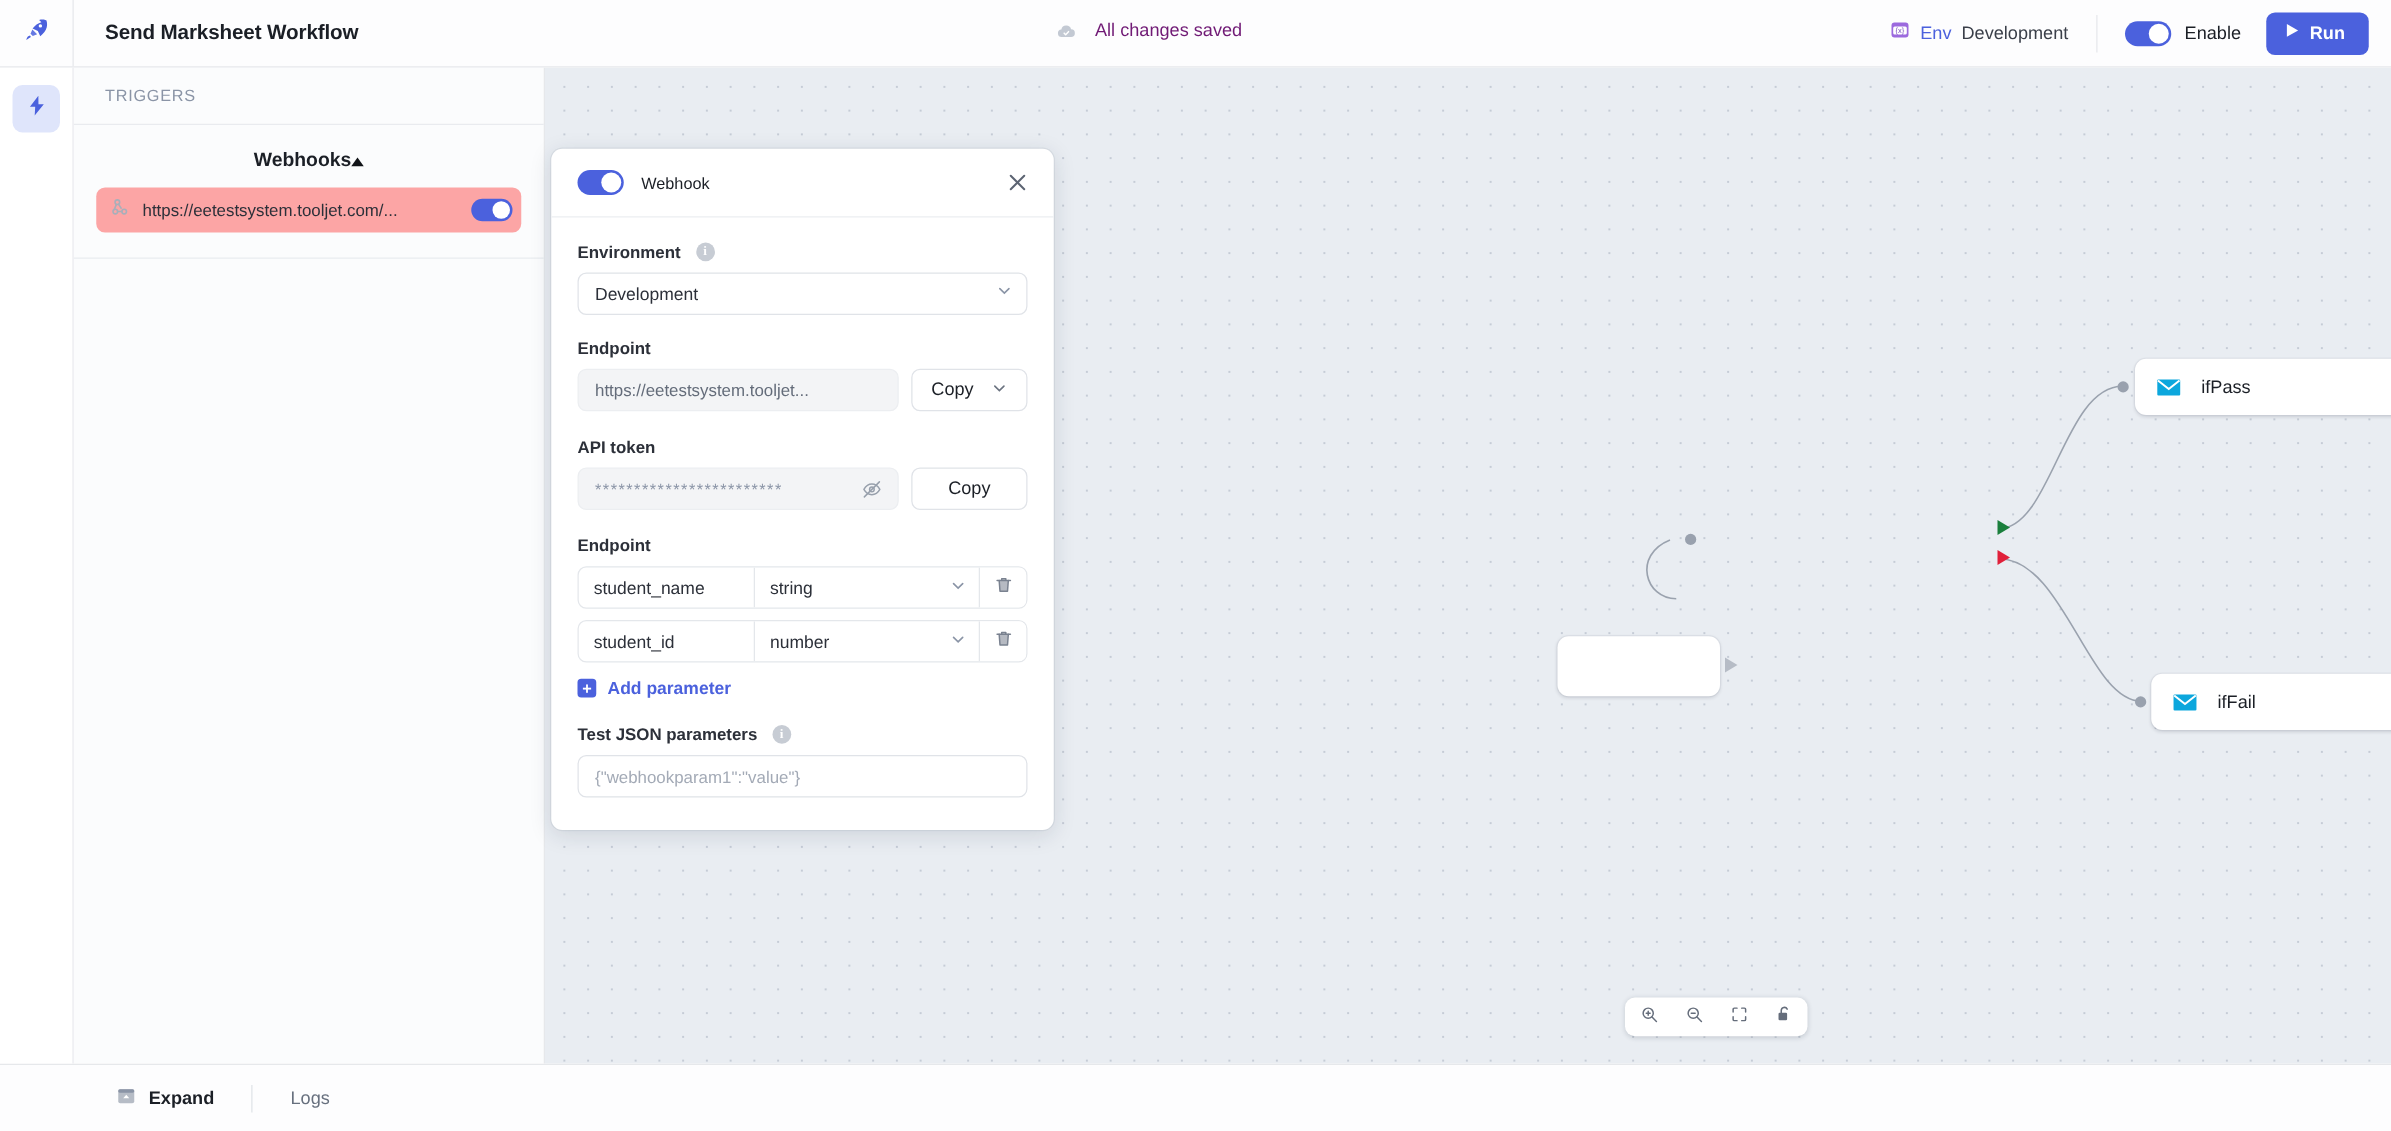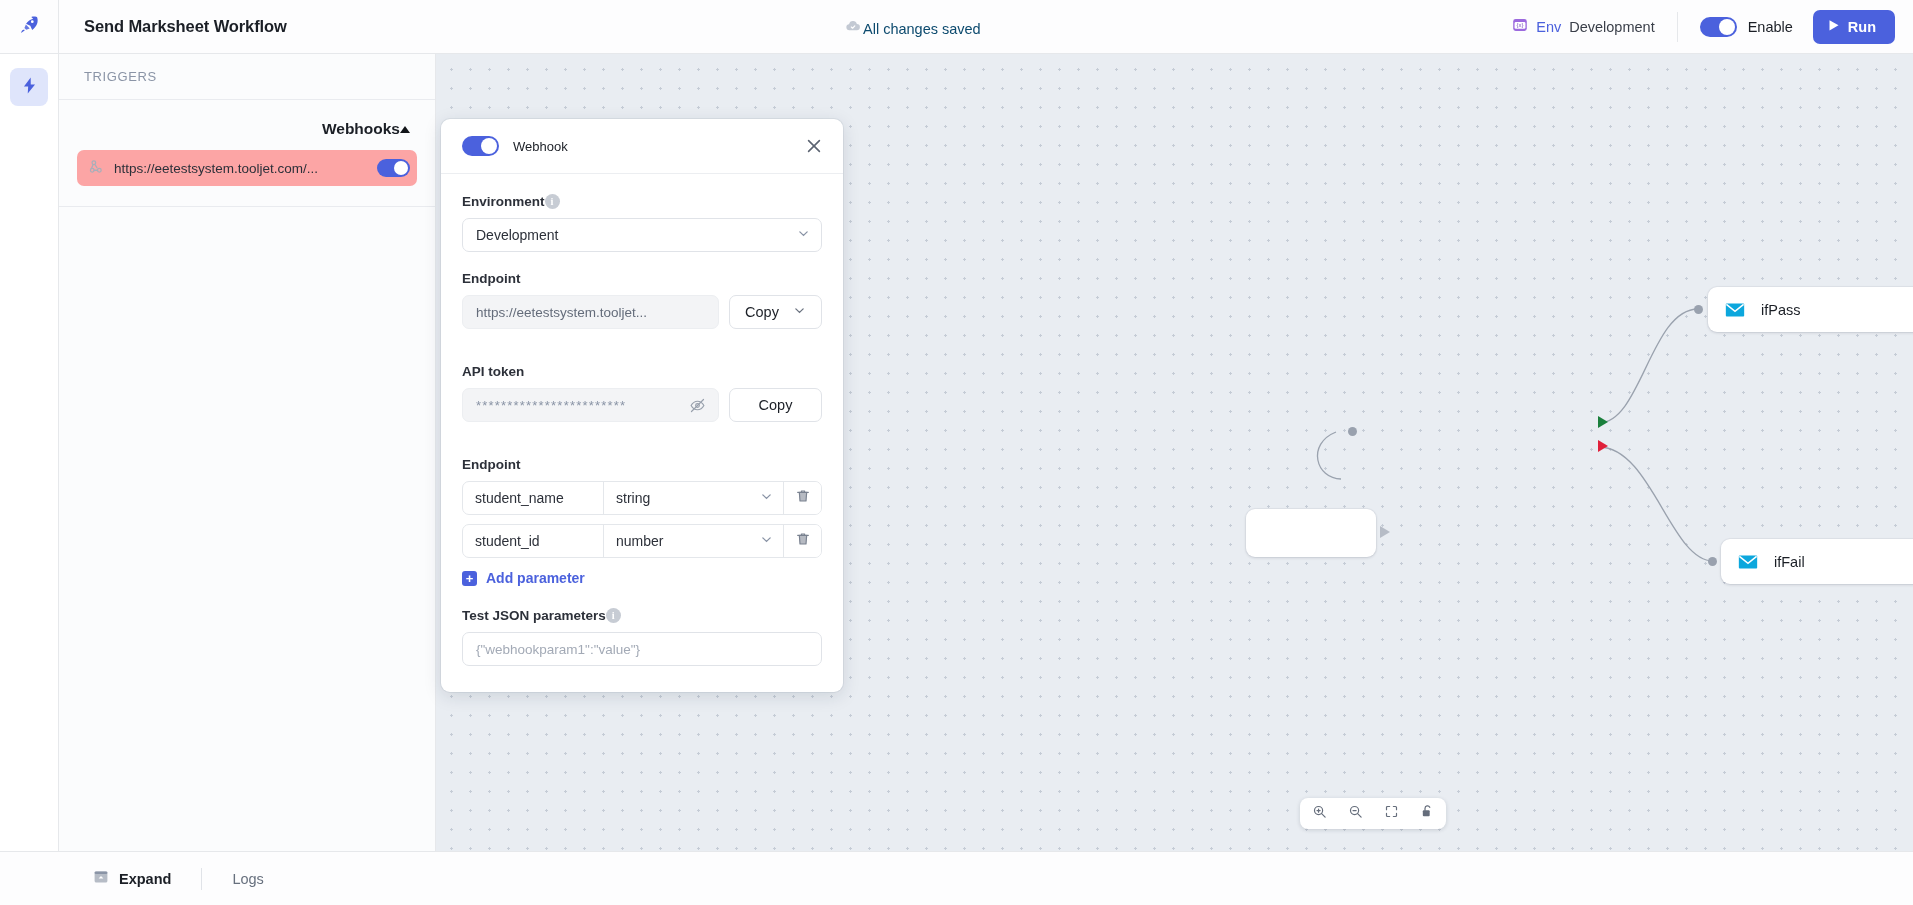--- a/index.html
+++ b/index.html
@@ -25,22 +25,22 @@
     display: flex; align-items: center; justify-content: center;
     border-right: 1px solid #e6e8eb;
   }
   .app-title {
     margin-left: 25px;
     font-size: 16.5px; font-weight: 700; color: #1b1f26;
     letter-spacing: -0.1px;
   }
   .save-status {
     position: absolute; left: 845px; top: 50%; transform: translateY(-50%);
-    display: flex; align-items: flex-end; gap: 2px;
-    font-size: 14.5px; color: #0c4a6e;
+    display: flex; align-items: flex-start; gap: 15px;
+    font-size: 14.5px; color: #701a75;
   }
   .topbar-right {
     position: absolute; right: 18px; top: 50%; transform: translateY(-50%);
     display: flex; align-items: center; gap: 0px;
   }
   .env-group {
     display: flex; align-items: center; gap: 8px;
     padding-right: 22px;
     border-right: 1px solid #e6e8eb;
     height: 30px;
@@ -97,21 +97,21 @@
     border-right: 1px solid #e6e8eb;
     display: flex; flex-direction: column;
   }
   .sidebar-header {
     height: 46px; display: flex; align-items: center;
     padding-left: 25px;
     font-size: 13px; letter-spacing: 0.6px; color: #8a94a6; font-weight: 400;
     border-bottom: 1px solid #e9ebef;
   }
   .sb-section-title {
-    display: flex; align-items: center; justify-content: flex-end;
+    display: flex; align-items: center; justify-content: center;
     padding: 20px 25px 12px 25px;
     cursor: pointer;
   }
   .sb-section-title .t { font-size: 15.5px; font-weight: 700; color: #1b1f26; }
   .caret-up {
     width: 0; height: 0;
     border-left: 5.5px solid transparent; border-right: 5.5px solid transparent;
     border-bottom: 7px solid #111418;
   }
   .webhook-row {
@@ -187,37 +187,37 @@
     height: 55px; display: flex; align-items: center;
     padding: 0 18px 0 21px;
     border-bottom: 1px solid #eceef1;
     gap: 14px;
   }
   .panel-title { flex: 1; font-size: 13px; font-weight: 400; color: #1b1f26; }
   .close-x { width: 22px; height: 22px; cursor: pointer; display:flex; align-items:center; justify-content:center;}
   .panel-body { padding: 20px 21px 26px 21px; }
 
   .fld-label {
-    display: flex; align-items: center; gap: 0;
+    display: flex; align-items: center; gap: 12px;
     font-size: 13.5px; font-weight: 700; color: #2c3039;
     margin-bottom: 9px;
   }
   .info-i {
     width: 15px; height: 15px; border-radius: 50%; background: #c7ccd4;
     color: #fff; font-size: 10.5px; font-weight: 700;
     display: flex; align-items: center; justify-content: center;
     font-family: "Liberation Serif", serif; cursor: pointer;
   }
   .select-box {
     height: 34px; border: 1px solid #e0e3e8; border-radius: 7px;
     background: #fff; display: flex; align-items: center;
     padding: 0 11px 0 13px; cursor: pointer;
   }
   .select-box .v { flex: 1; font-size: 14px; color: #2c3039; }
-  .row { display: flex; gap: 10px; margin-bottom: 35px; }
+  .row { display: flex; gap: 10px; margin-bottom: 21px; }
   .readonly-input {
     flex: 1; height: 34px; background: #f3f4f6;
     border: 1px solid #eceef1; border-radius: 7px;
     display: flex; align-items: center; padding: 0 11px 0 13px;
     font-size: 13.5px; color: #646c7a;
     overflow: hidden; white-space: nowrap;
   }
   .readonly-input .txt { overflow: hidden; text-overflow: ellipsis; white-space: nowrap; flex:1; }
   .copy-btn {
     height: 34px; min-width: 93px;

